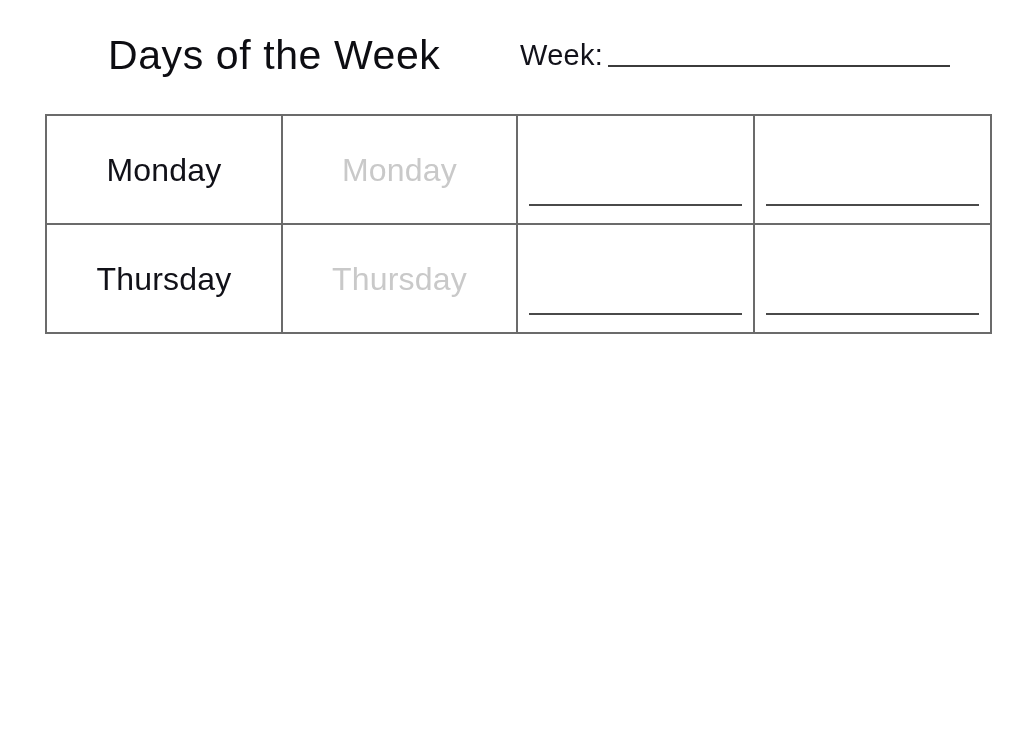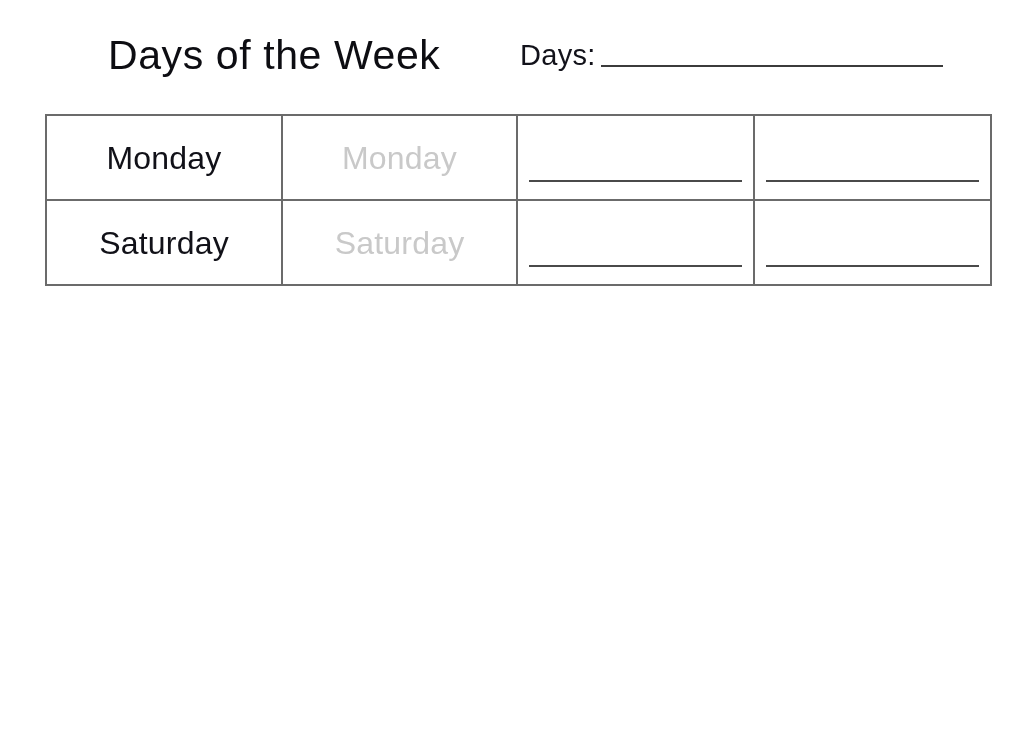--- a/index.html
+++ b/index.html
@@ -64,21 +64,21 @@
     position: absolute;
     left: 45px;
     top: 114px;
     width: 945px;
     border-collapse: collapse;
     table-layout: fixed;
   }
   #days-table td {
     border: 2px solid #6b6b6b;
     height: 83px;
-    padding: 0;
+    padding: 12px;
     vertical-align: middle;
     text-align: center;
     overflow: hidden;
   }
   .col-day-dark   { width: 236px; }
   .col-day-trace  { width: 235px; }
   .col-write      { width: 237px; }
   .col-write-last { width: 237px; }
 
   .day-name-dark {
@@ -110,39 +110,39 @@
     border-bottom: 2px solid #4a4a4a;
   }
 </style>
 </head>
 <body>
 
 <div id="worksheet-header">
   <div id="page-title">Days of the Week</div>
 
   <div id="name-field">
-    <span id="name-label">Days:</span>
+    <span id="name-label">Week:</span>
     <span id="name-input-line"></span>
   </div>
 </div>
 
 <table id="days-table">
   <colgroup>
     <col class="col-day-dark">
     <col class="col-day-trace">
     <col class="col-write">
     <col class="col-write-last">
   </colgroup>
   <tbody id="days-table-body">
       <tr>
         <td><span class="day-name-dark">Monday</span></td>
         <td><span class="day-name-trace">Monday</span></td>
         <td class="write-cell"><span class="write-line"></span><span></span></td>
         <td class="write-cell"><span class="write-line"></span><span></span></td>
       </tr>
       <tr>
-        <td><span class="day-name-dark">Saturday</span></td>
-        <td><span class="day-name-trace">Saturday</span></td>
+        <td><span class="day-name-dark">Thursday</span></td>
+        <td><span class="day-name-trace">Thursday</span></td>
         <td class="write-cell"><span class="write-line"></span><span></span></td>
         <td class="write-cell"><span class="write-line"></span><span></span></td>
       </tr>
     </tbody>
 </table>
 
 </body></html>

